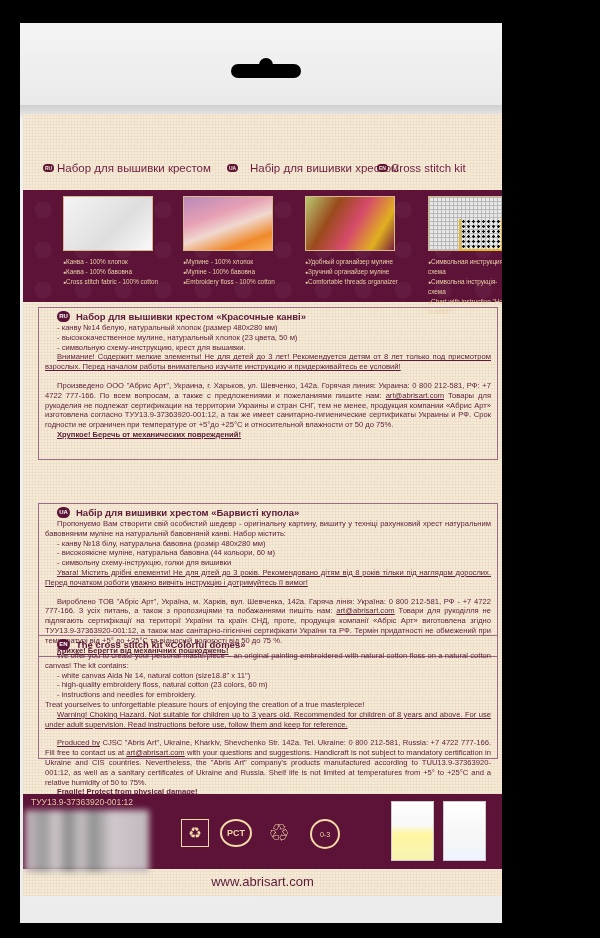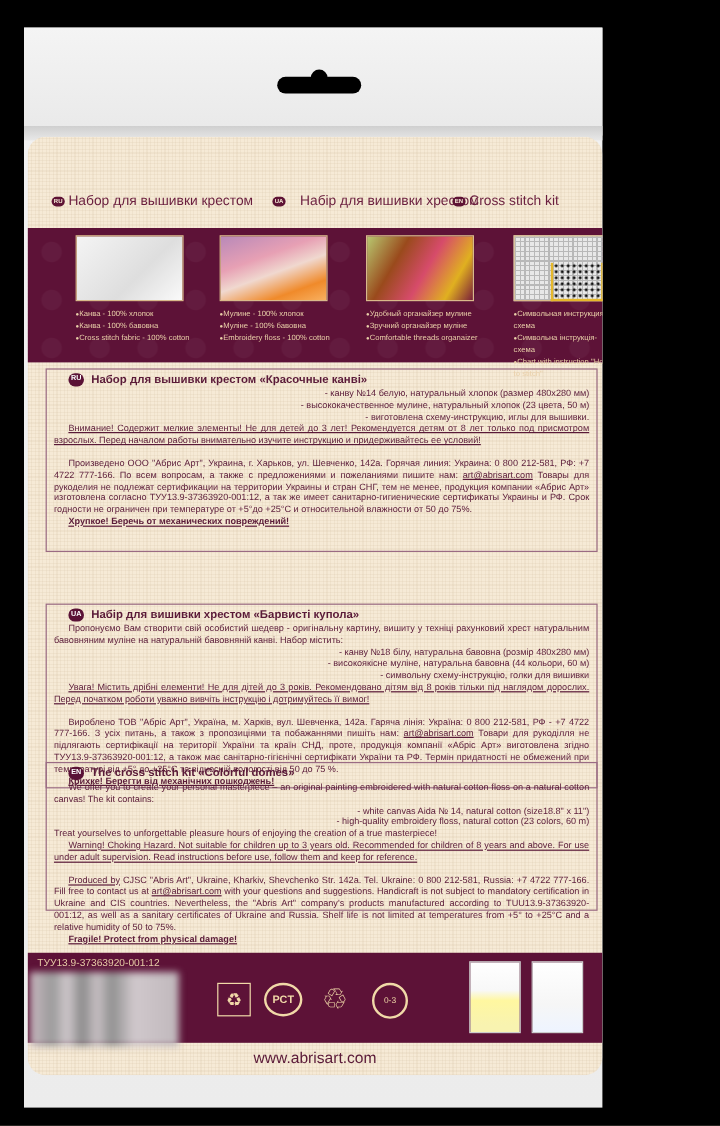--- a/index.html
+++ b/index.html
@@ -27,21 +27,20 @@
     background: linear-gradient(180deg, #cfcfcf, #e8e8e8);
   }
 
   .card {
     position: absolute; left: 23px; top: 114px; width: 479px; height: 782px;
     background-color: #f6ead6;
     background-image:
       repeating-linear-gradient(0deg, rgba(210,190,160,0.18) 0 1px, transparent 1px 3px),
       repeating-linear-gradient(90deg, rgba(210,190,160,0.18) 0 1px, transparent 1px 3px);
     overflow: hidden;
-    border-radius: 15px;
   }
 
   .titles-row {
     position: absolute; top: 48px; left: 0; width: 100%; height: 16px;
     font-size: 11.5px; color: #6a1e3e;
   }
   .title-item { position: absolute; display: flex; align-items: center; gap: 3px; white-space: nowrap; }
   .lang-dot {
     display: inline-block; width: 11px; height: 8px; border-radius: 4px;
     background: #5e1335; color: #f6ead6; font-size: 5px; font-weight: bold;
@@ -82,21 +81,21 @@
     border: 1px solid #9a6b83;
     padding: 3px 6px 4px 6px;
     font-size: 7.6px; line-height: 9.8px; color: #5a1a38;
   }
   .box-head { display: flex; align-items: center; gap: 6px; font-weight: bold; font-size: 9.5px; color: #5a1a38; margin-left: 12px; margin-bottom: 1px; }
   .box-head .badge {
     display: inline-block; width: 13px; height: 11px; border-radius: 6px;
     background: #5a1236; color: #fff; font-size: 6px; text-align: center; line-height: 11px;
   }
   .para { text-indent: 12px; text-align: justify; }
-  .item { padding-left: 12px; text-align: right; }
+  .item { padding-left: 12px; }
   .warn { text-decoration: underline; text-align: justify; text-indent: 12px; }
   .gap { height: 9px; }
   .em { font-weight: bold; text-decoration: underline; padding-left: 12px; }
   .link { text-decoration: underline; }
 
   .footer-band {
     position: absolute; left: 0; top: 680px; width: 100%; height: 75px;
     background: #5d1237;
   }
   .tuu { position: absolute; left: 8px; top: 3px; font-size: 8.5px; color: #e6cca6; }
@@ -180,21 +179,21 @@
     </ul>
   </div>
 
   <div class="infobox" style="top:193px; height:153px;">
     <div class="box-head">
       <span class="badge">RU</span>
       <span>Набор для вышивки крестом «Красочные канві»</span>
     </div>
     <div class="item">- канву №14 белую, натуральный хлопок (размер 480х280 мм)</div>
     <div class="item">- высококачественное мулине, натуральный хлопок (23 цвета, 50 м)</div>
-    <div class="item">- виготовлена схему-инструкцию, иглы для вышивки.</div>
+    <div class="item">- символьную схему-инструкцию, крест для вышивки.</div>
     <div class="warn">Внимание! Содержит мелкие элементы! Не для детей до 3 лет! Рекомендуется детям от 8 лет только под присмотром взрослых. Перед началом работы внимательно изучите инструкцию и придерживайтесь ее условий!</div>
     <div class="gap"></div>
     <div class="para"><span>Произведено ООО "Абрис Арт", Украина, г. Харьков, ул. Шевченко, 142а. Горячая линия: Украина: 0 800 212-581, РФ: +7 4722 777-166. По всем вопросам, а также с предложениями и пожеланиями пишите нам: </span><span class="link">art@abrisart.com</span><span> Товары для рукоделия не подлежат сертификации на территории Украины и стран СНГ, тем не менее, продукция компании «Абрис Арт» изготовлена согласно ТУУ13.9-37363920-001:12, а так же имеет санитарно-гигиенические сертификаты Украины и РФ. Срок годности не ограничен при температуре от +5°до +25°С и относительной влажности от 50 до 75%.</span></div>
     <div class="em">Хрупкое! Беречь от механических повреждений!</div>
   </div>
 
   <div class="infobox" style="top:356px; height:154px;margin-top:33px;">
     <div class="box-head">
       <span class="badge">UA</span>
       <span>Набір для вишивки хрестом «Барвисті купола»</span>
@@ -210,20 +209,21 @@
   </div>
 
   <div class="infobox" style="top:521px; height:124px;">
     <div class="box-head">
       <span class="badge">EN</span>
       <span>The cross stitch kit «Colorful domes»</span>
     </div>
     <div class="para">We offer you to create your personal masterpiece – an original painting embroidered with natural cotton floss on a natural cotton canvas! The kit contains:</div>
     <div class="item">- white canvas Aida № 14, natural cotton (size18.8" x 11")</div>
     <div class="item">- high-quality embroidery floss, natural cotton (23 colors, 60 m)</div>
+    <div class="item">- instructions and needles for embroidery.</div>
     <div>Treat yourselves to unforgettable pleasure hours of enjoying the creation of a true masterpiece!</div>
     <div class="warn">Warning! Choking Hazard. Not suitable for children up to 3 years old. Recommended for children of 8 years and above. For use under adult supervision. Read instructions before use, follow them and keep for reference.</div>
     <div class="gap"></div>
     <div class="para"><span class="link">Produced by</span><span> CJSC "Abris Art", Ukraine, Kharkiv, Shevchenko Str. 142a. Tel. Ukraine: 0 800 212-581, Russia: +7 4722 777-166. Fill free to contact us at </span><span class="link">art@abrisart.com</span><span> with your questions and suggestions. Handicraft is not subject to mandatory certification in Ukraine and CIS countries. Nevertheless, the "Abris Art" company's products manufactured according to TUU13.9-37363920-001:12, as well as a sanitary certificates of Ukraine and Russia. Shelf life is not limited at temperatures from +5° to +25°C and a relative humidity of 50 to 75%.</span></div>
     <div class="em">Fragile! Protect from physical damage!</div>
   </div>
 
   <div class="footer-band">
     <div class="tuu">ТУУ13.9-37363920-001:12</div>
     <div class="barcode"></div>

